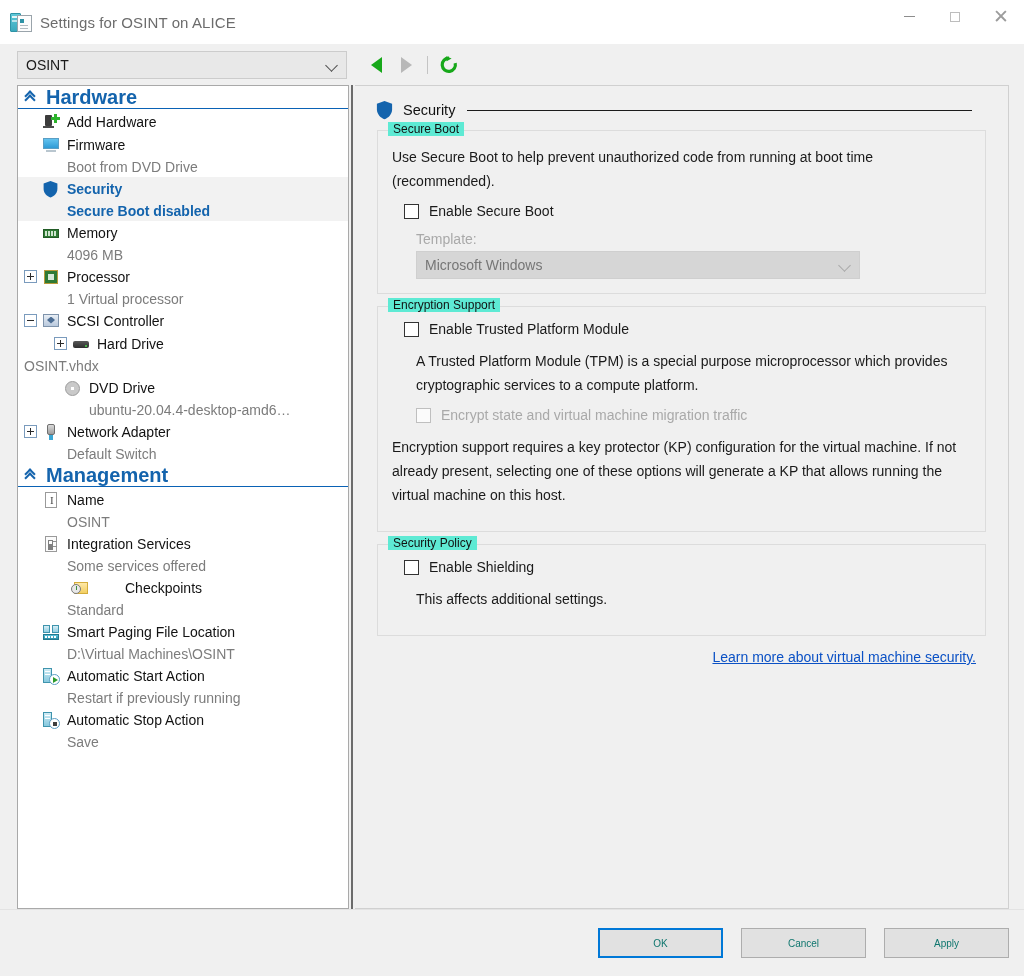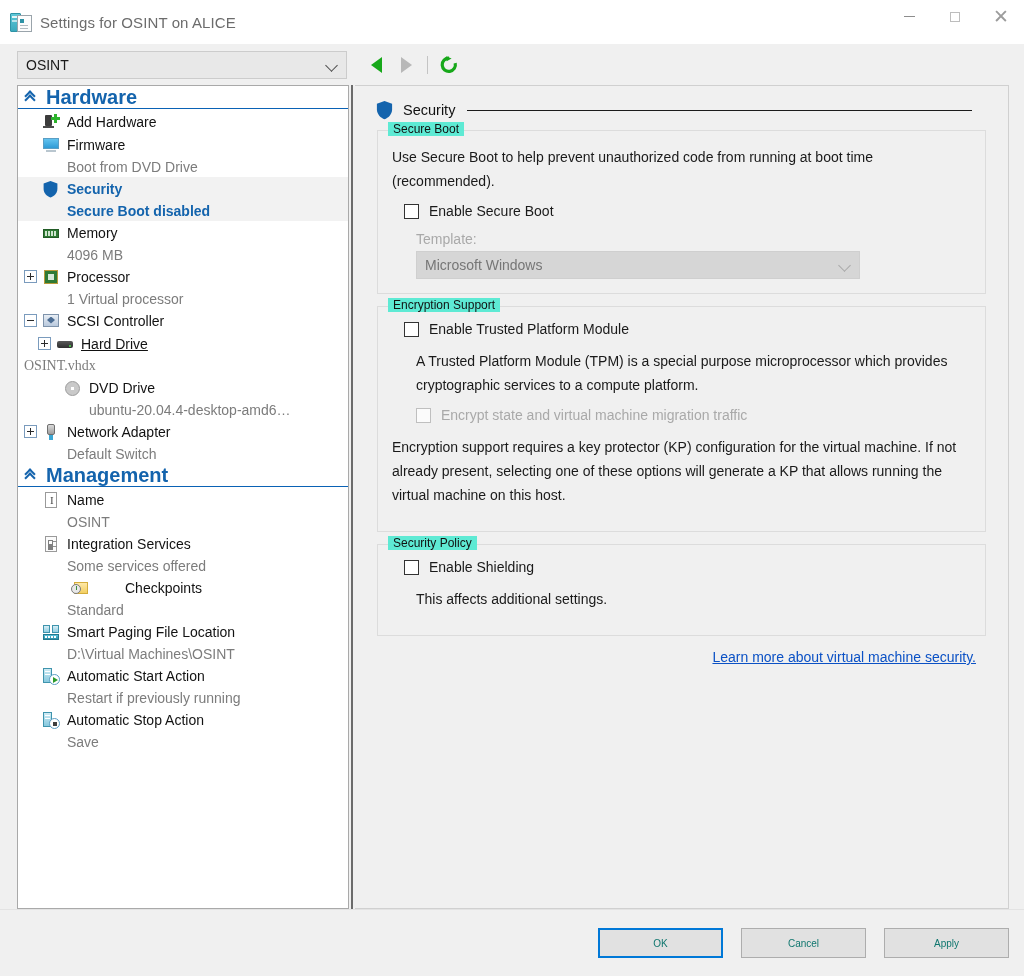--- a/index.html
+++ b/index.html
@@ -592,28 +592,28 @@
           <div class="row sub" style="padding-left: 49px;">
             <span class="sublabel">1 Virtual processor</span>
           </div>
           <div class="row" style="padding-left: 6px;">
             <span class="expander"></span>
             <span class="ico ic-scsi">
               <span class="card"></span>
             </span>
             <span class="label">SCSI Controller</span>
           </div>
-          <div class="row" style="padding-left: 20px; text-decoration: underline;">
+          <div class="row" style="padding-left: 36px;">
             <span class="expander plus"></span>
             <span class="ico ic-hdd">
               <span class="box"></span>
             </span>
             <span class="label">Hard Drive</span>
           </div>
-          <div class="row sub" style=" font-family: Liberation Serif, serif;">
+          <div class="row sub" style="">
             <span class="sublabel">OSINT.vhdx</span>
           </div>
           <div class="row" style="padding-left: 28px;">
             <span class="expander hidden"></span>
             <span class="ico ic-dvd">
               <span class="disc"></span>
             </span>
             <span class="label">DVD Drive</span>
           </div>
           <div class="row sub" style="padding-left: 71px;">

